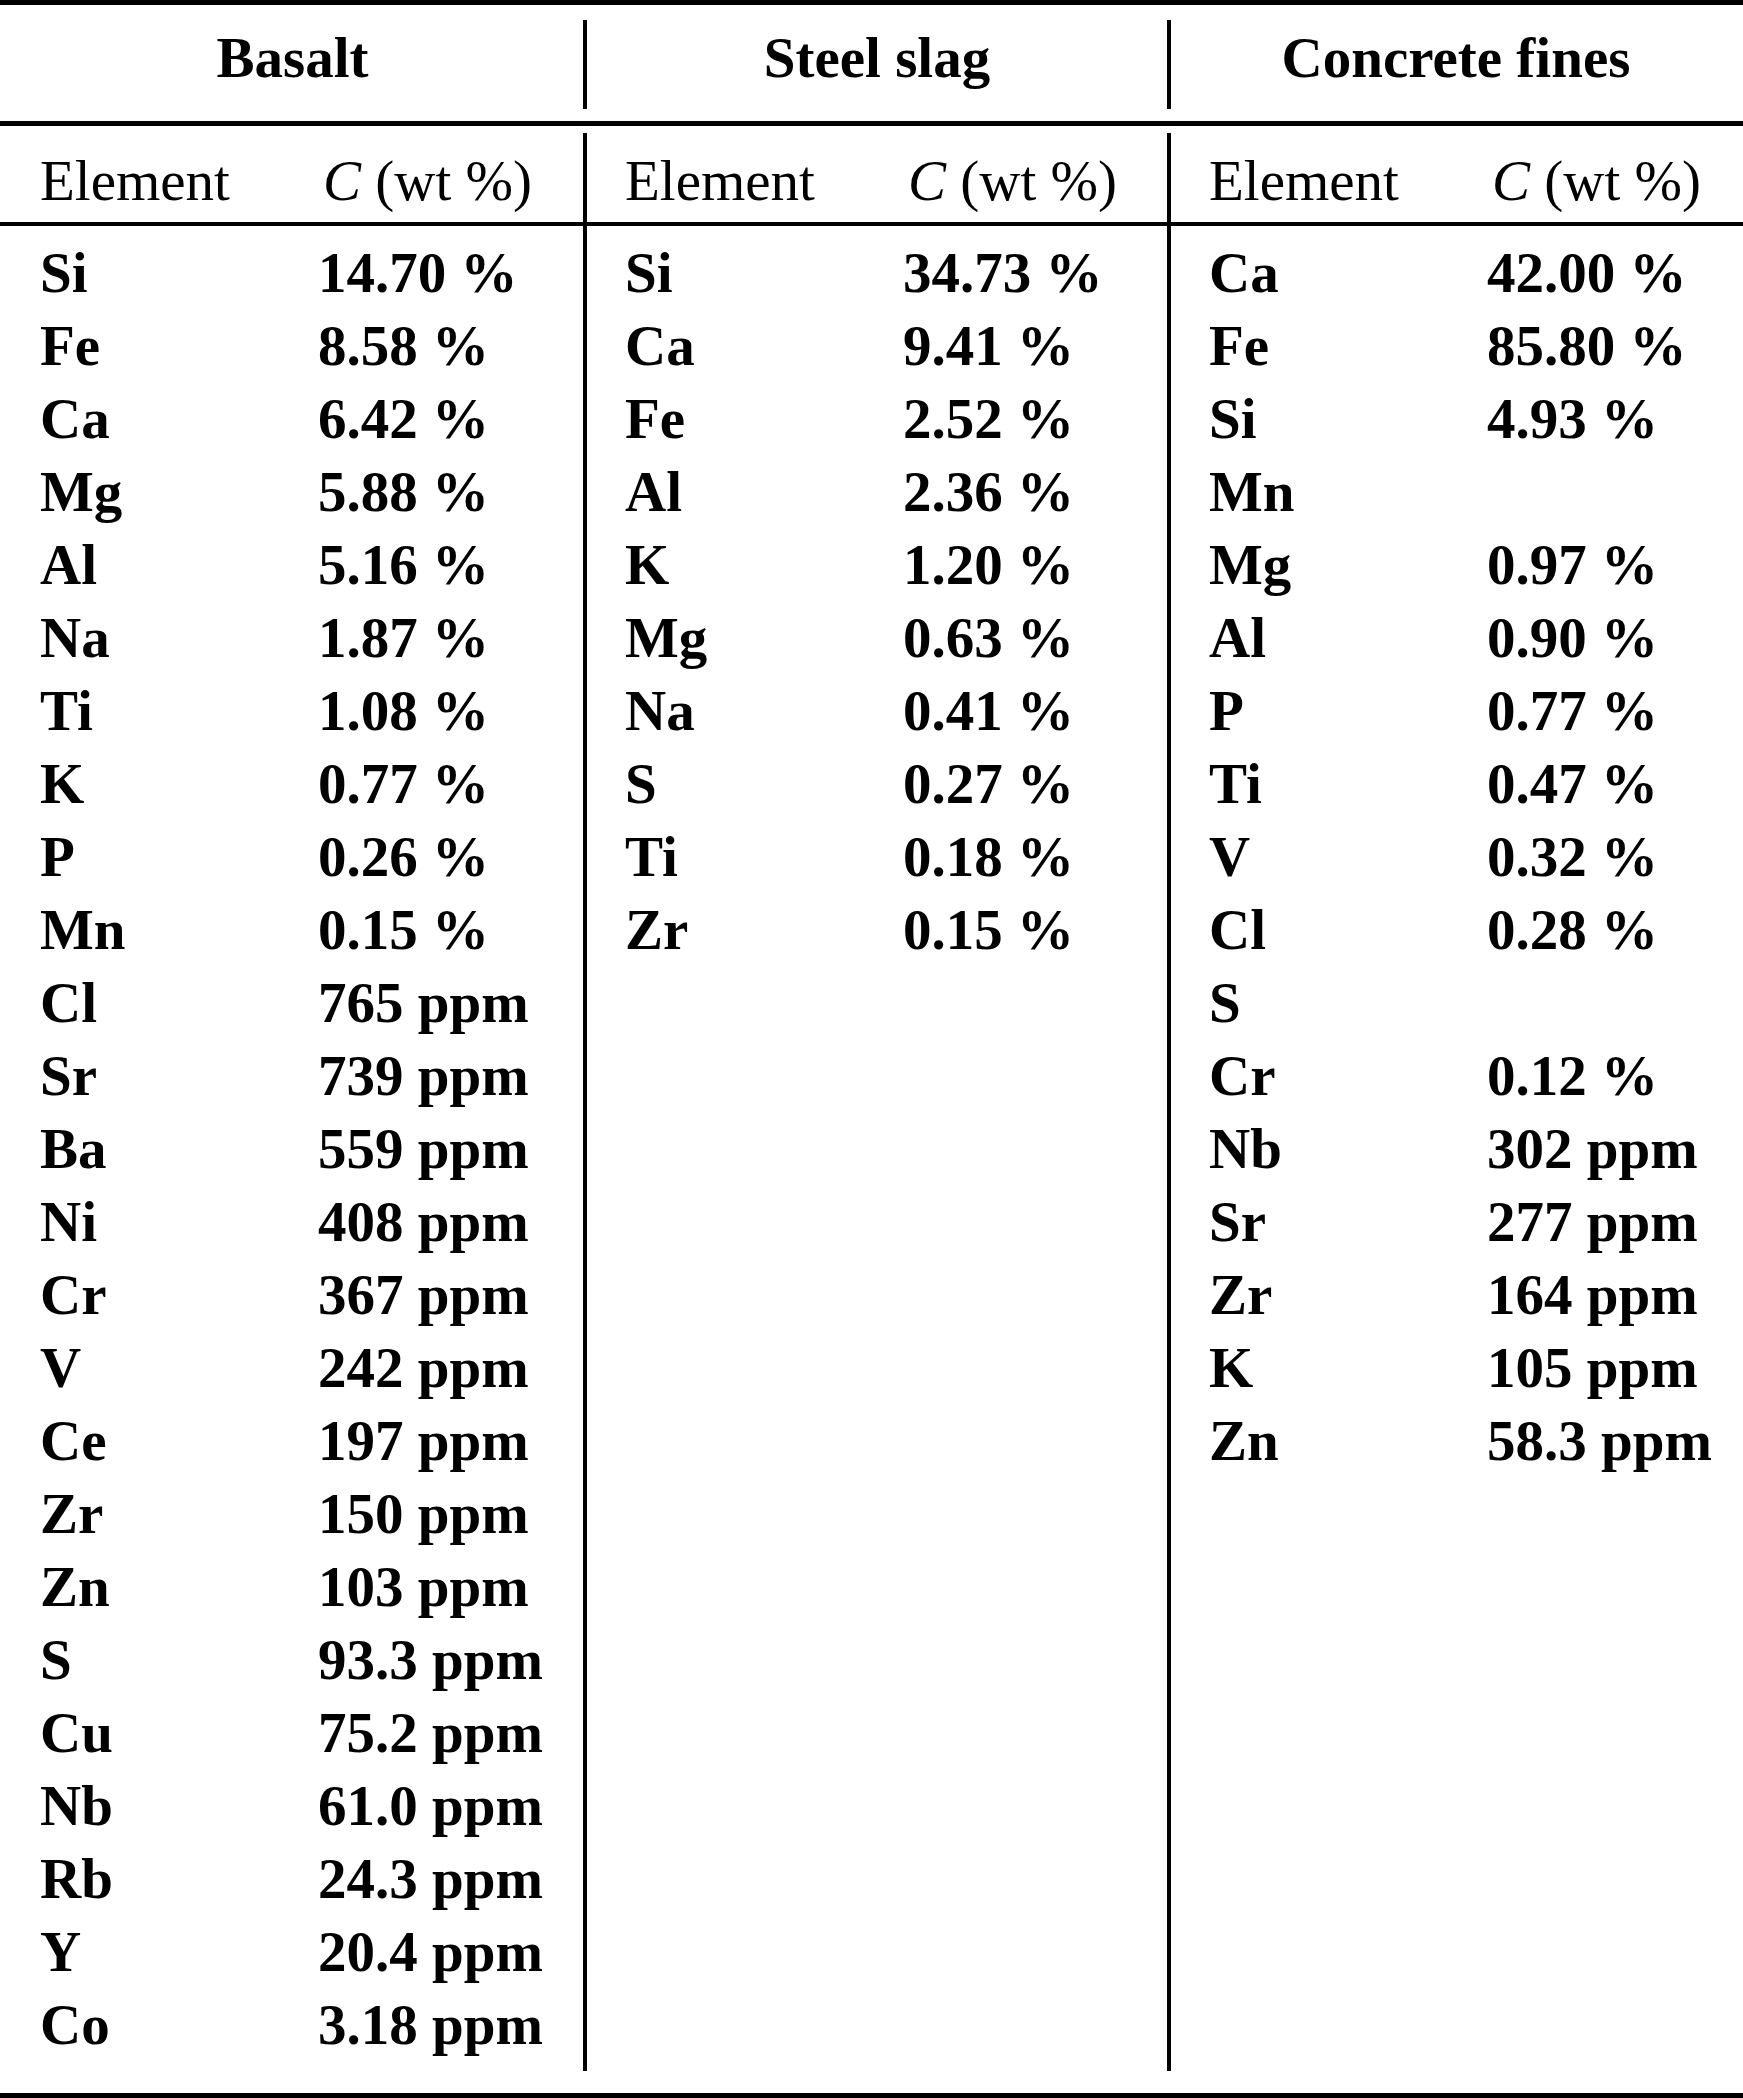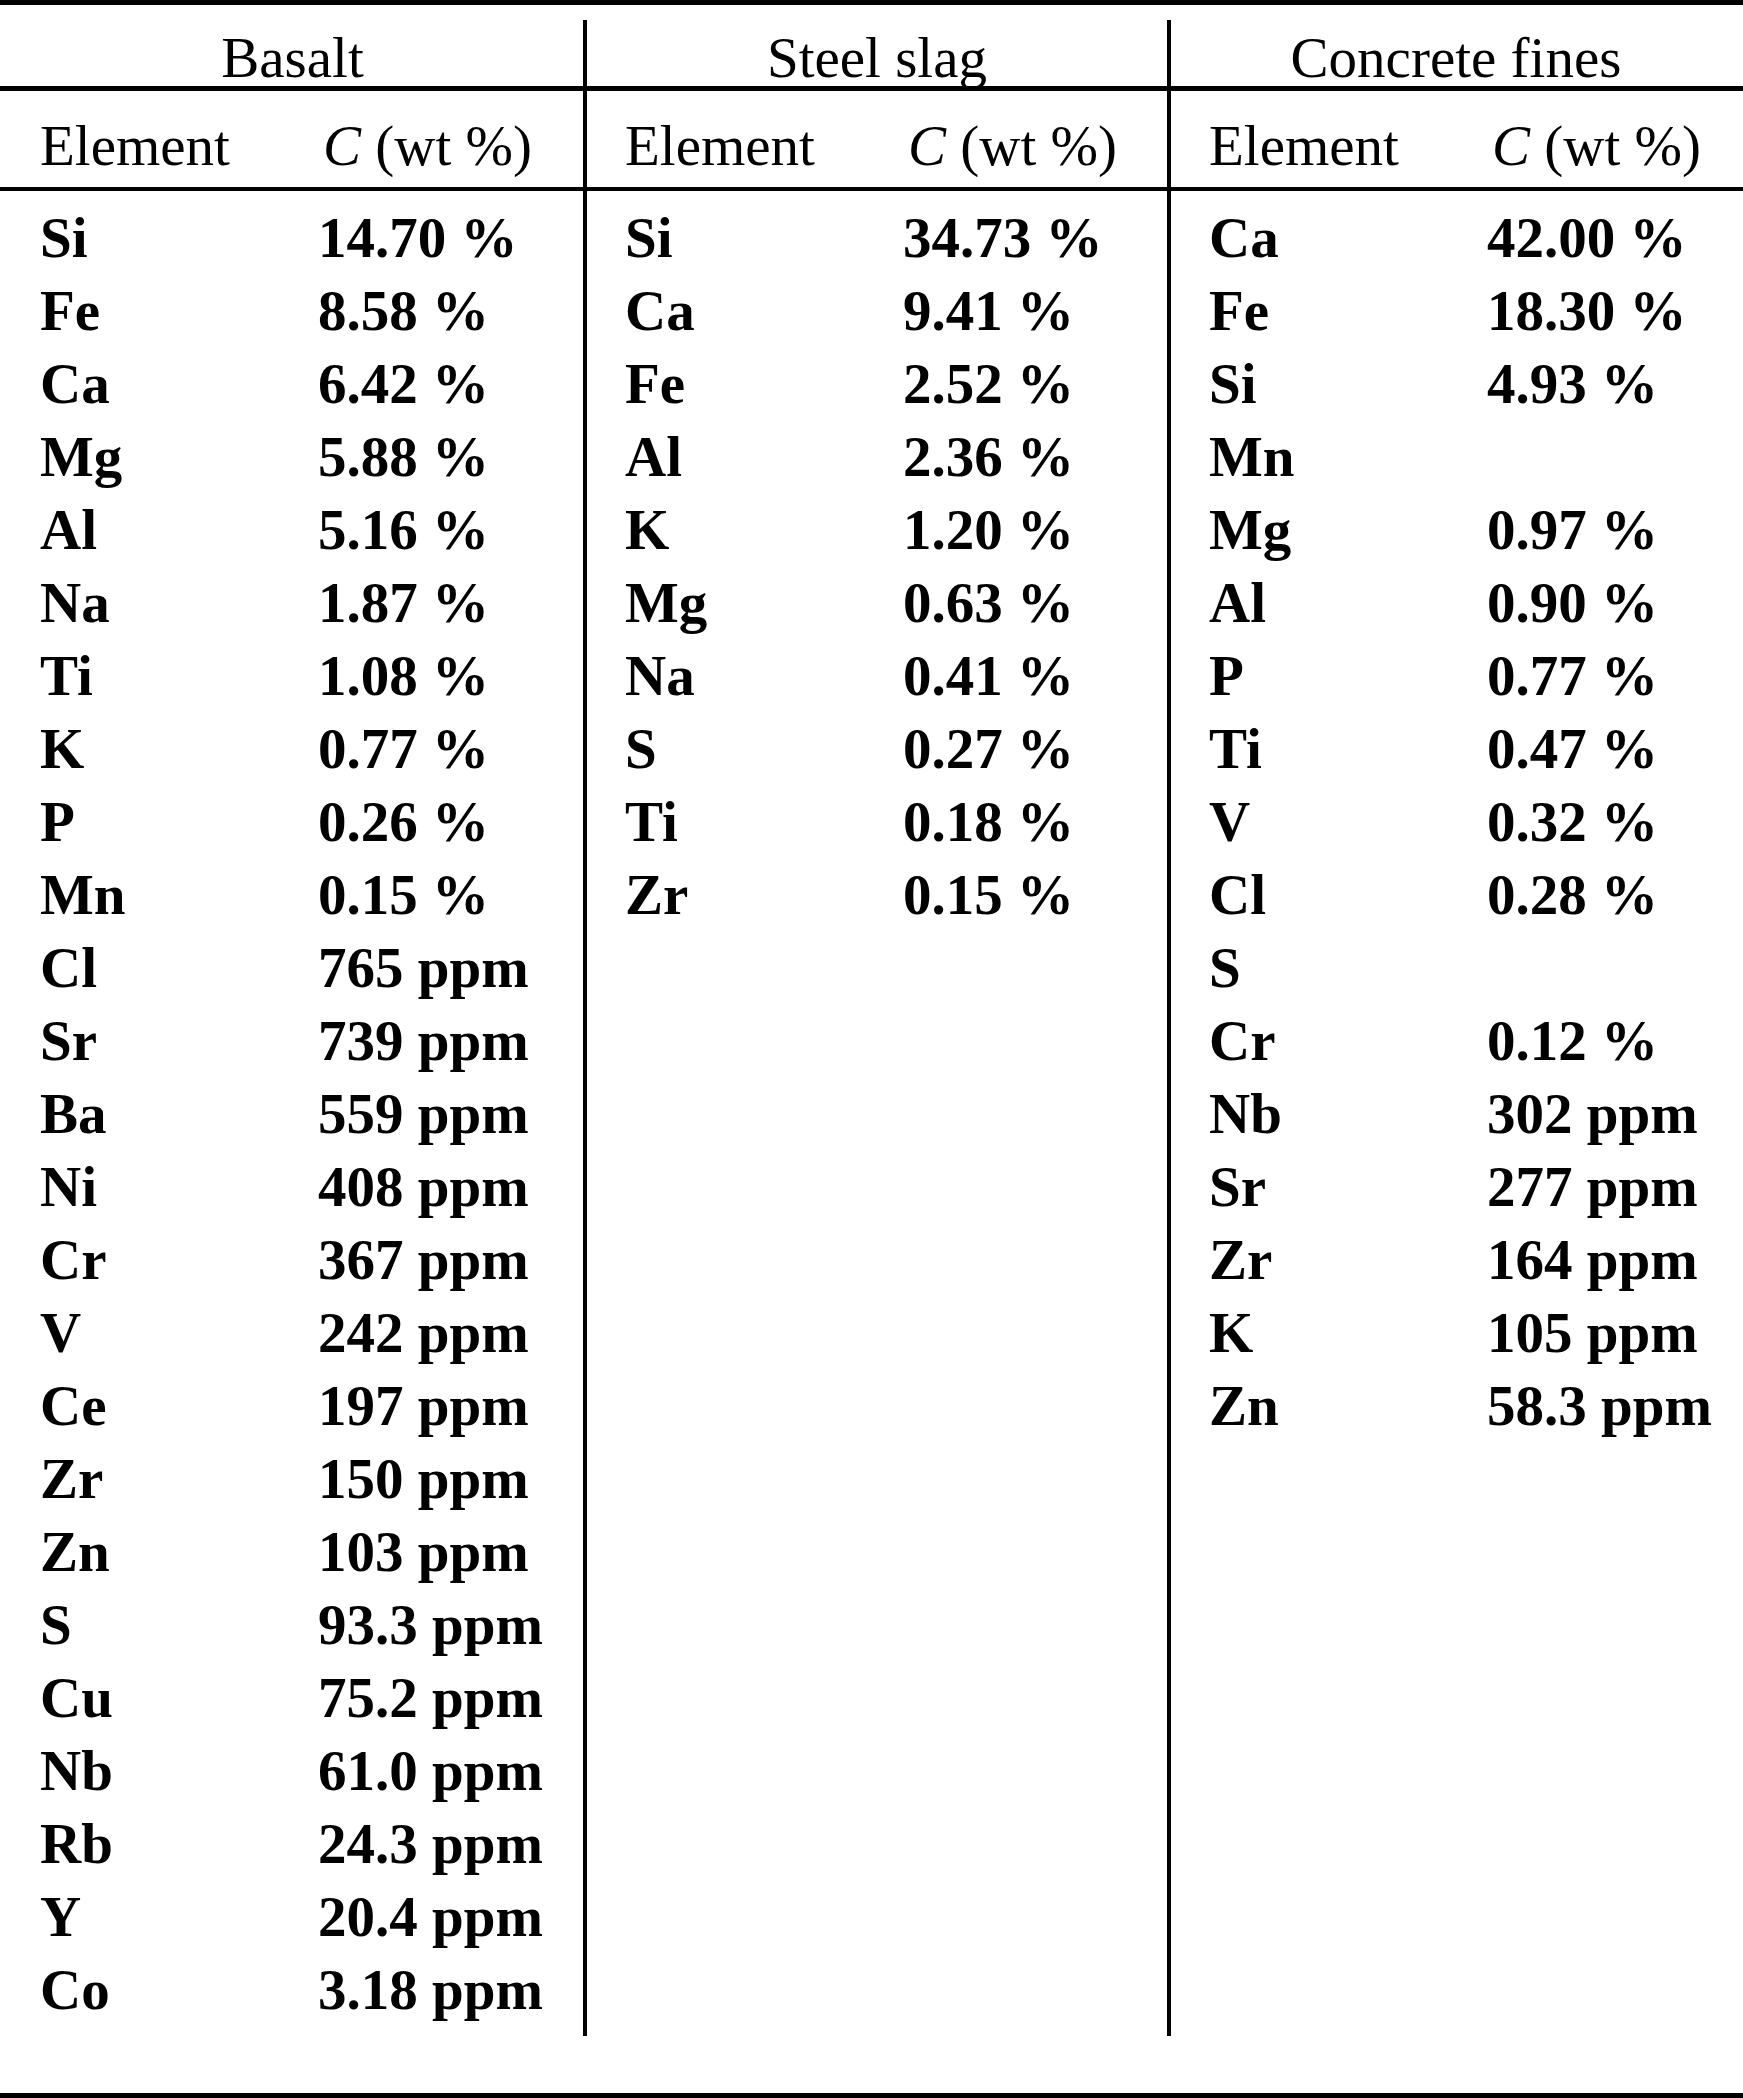--- a/index.html
+++ b/index.html
@@ -29,21 +29,21 @@
   
   .gcell + .gcell::before {
     content: "";
     position: absolute;
     left: -1.7px;
     top: 8.4px;
     bottom: 8.4px;
     width: 3.4px;
     background: #000;
   }
-  .titles-band { height: 81px; }
+  .titles-band { height: 116px; font-weight: bold; }
   .titles-band .gcell {
     text-align: center;
     line-height: 106px;
     white-space: nowrap;
   }
   .titles-band .gcell::before { top: 15px; bottom: 11.8px; }
 
   .hrule {
     height: 5px;
     background: #000;
@@ -254,21 +254,21 @@
           <span class="tcell">0.15 %</span>
         </div>
       </div>
     <div class="gcell">
         <div class="trow">
           <span class="tcell">Ca</span>
           <span class="tcell">42.00 %</span>
         </div>
         <div class="trow">
           <span class="tcell">Fe</span>
-          <span class="tcell">18.30 %</span>
+          <span class="tcell">85.80 %</span>
         </div>
         <div class="trow">
           <span class="tcell">Si</span>
           <span class="tcell">4.93 %</span>
         </div>
         <div class="trow">
           <span class="tcell">Mn</span>
         </div>
         <div class="trow">
           <span class="tcell">Mg</span>

